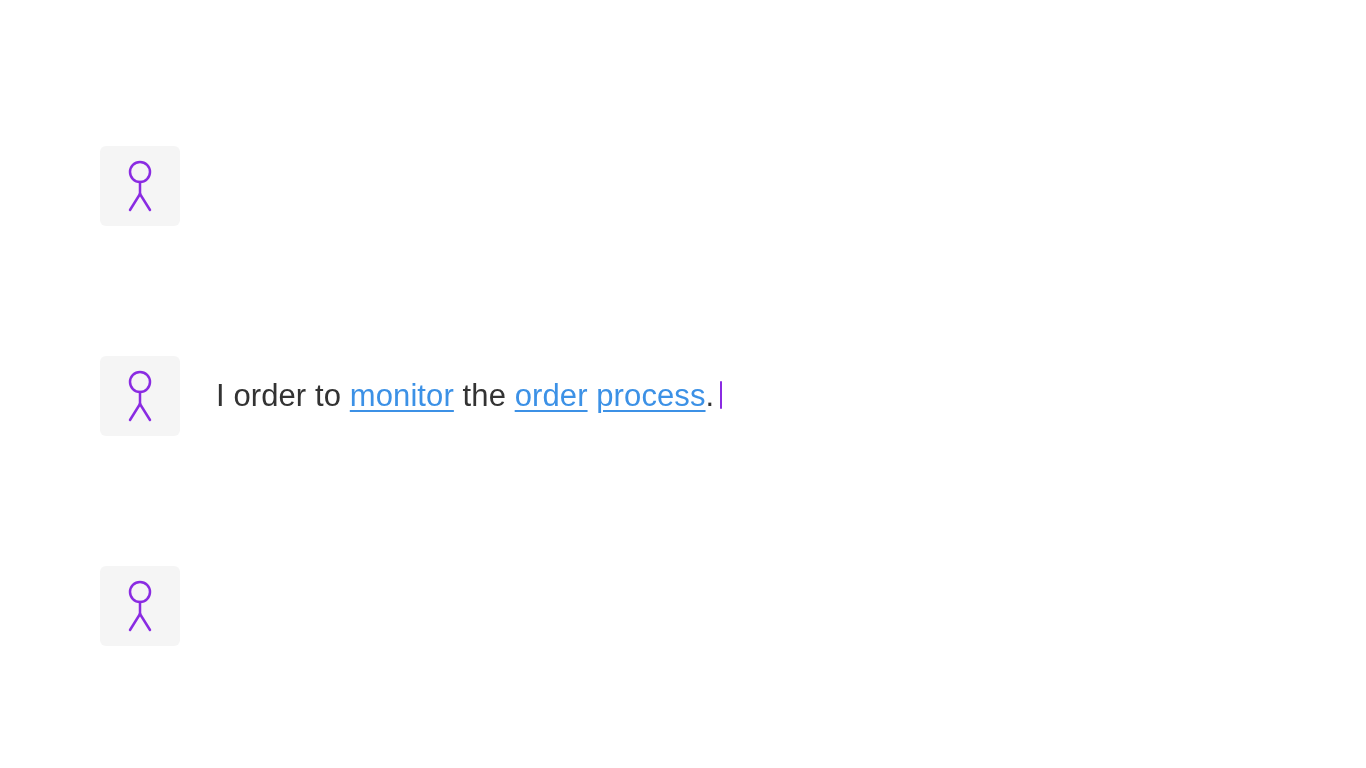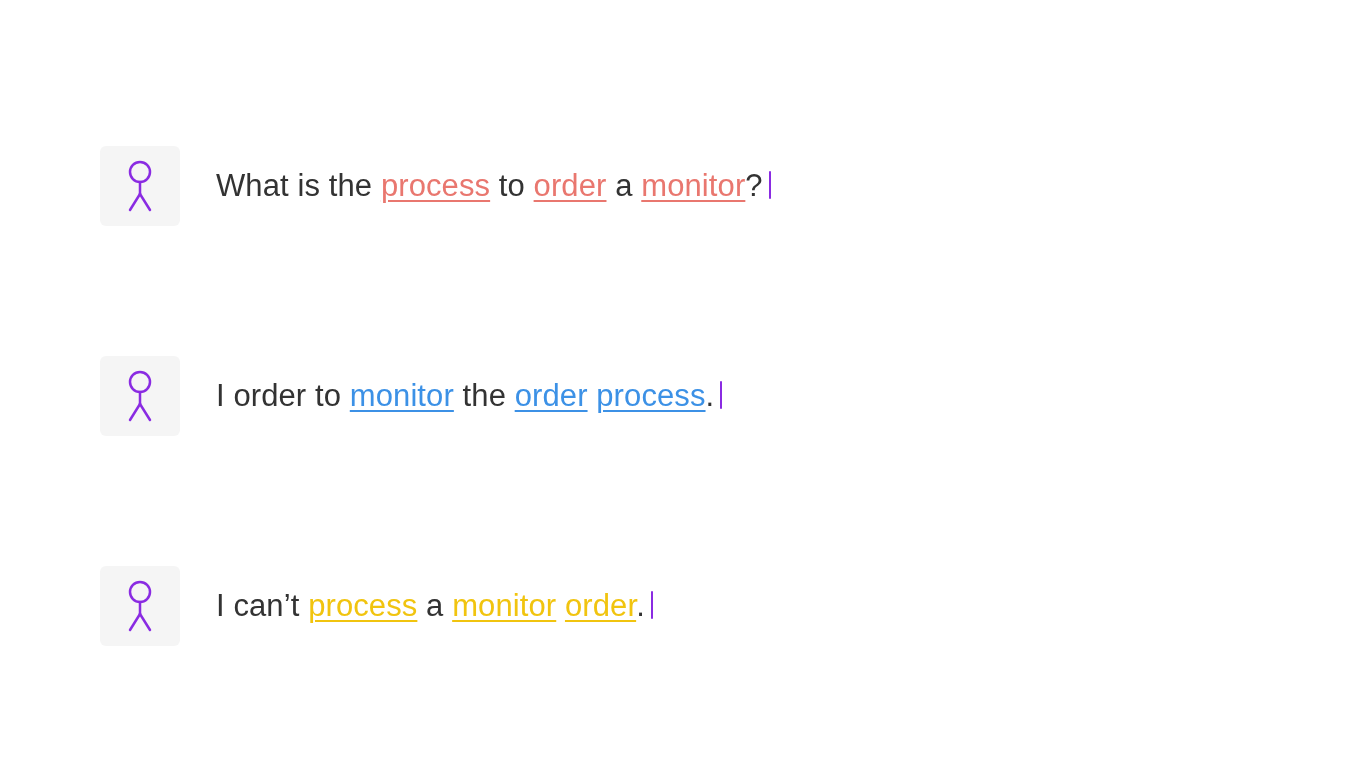--- a/index.html
+++ b/index.html
@@ -69,21 +69,20 @@
     <div class="avatar">
       <span>
         <svg width="36" height="52" viewBox="0 0 36 52" fill="none">
           <circle cx="18" cy="12" r="10" stroke="#8a2be2" stroke-width="2.5"></circle>
           <line x1="18" y1="22" x2="18" y2="34" stroke="#8a2be2" stroke-width="2.5" stroke-linecap="round"></line>
           <line x1="18" y1="34" x2="8" y2="50" stroke="#8a2be2" stroke-width="2.5" stroke-linecap="round"></line>
           <line x1="18" y1="34" x2="28" y2="50" stroke="#8a2be2" stroke-width="2.5" stroke-linecap="round"></line>
         </svg>
       </span>
     </div>
-    <div class="sentence"><span>What is the </span><span class="hl hl-red">process</span><span> to </span><span class="hl hl-red">order</span><span> a </span><span class="hl hl-red">monitor</span><span>?</span><span class="cursor"></span></div>
   </div>
 
   <div class="row">
     <div class="avatar">
       <span>
         <svg width="36" height="52" viewBox="0 0 36 52" fill="none">
           <circle cx="18" cy="12" r="10" stroke="#8a2be2" stroke-width="2.5"></circle>
           <line x1="18" y1="22" x2="18" y2="34" stroke="#8a2be2" stroke-width="2.5" stroke-linecap="round"></line>
           <line x1="18" y1="34" x2="8" y2="50" stroke="#8a2be2" stroke-width="2.5" stroke-linecap="round"></line>
           <line x1="18" y1="34" x2="28" y2="50" stroke="#8a2be2" stroke-width="2.5" stroke-linecap="round"></line>
@@ -97,16 +96,15 @@
     <div class="avatar">
       <span>
         <svg width="36" height="52" viewBox="0 0 36 52" fill="none">
           <circle cx="18" cy="12" r="10" stroke="#8a2be2" stroke-width="2.5"></circle>
           <line x1="18" y1="22" x2="18" y2="34" stroke="#8a2be2" stroke-width="2.5" stroke-linecap="round"></line>
           <line x1="18" y1="34" x2="8" y2="50" stroke="#8a2be2" stroke-width="2.5" stroke-linecap="round"></line>
           <line x1="18" y1="34" x2="28" y2="50" stroke="#8a2be2" stroke-width="2.5" stroke-linecap="round"></line>
         </svg>
       </span>
     </div>
-    <div class="sentence"><span>I can’t </span><span class="hl hl-yellow">process</span><span> a </span><span class="hl hl-yellow">monitor</span><span> </span><span class="hl hl-yellow">order</span><span>.</span><span class="cursor"></span></div>
   </div>
 
 </div>
 
 </body></html>

